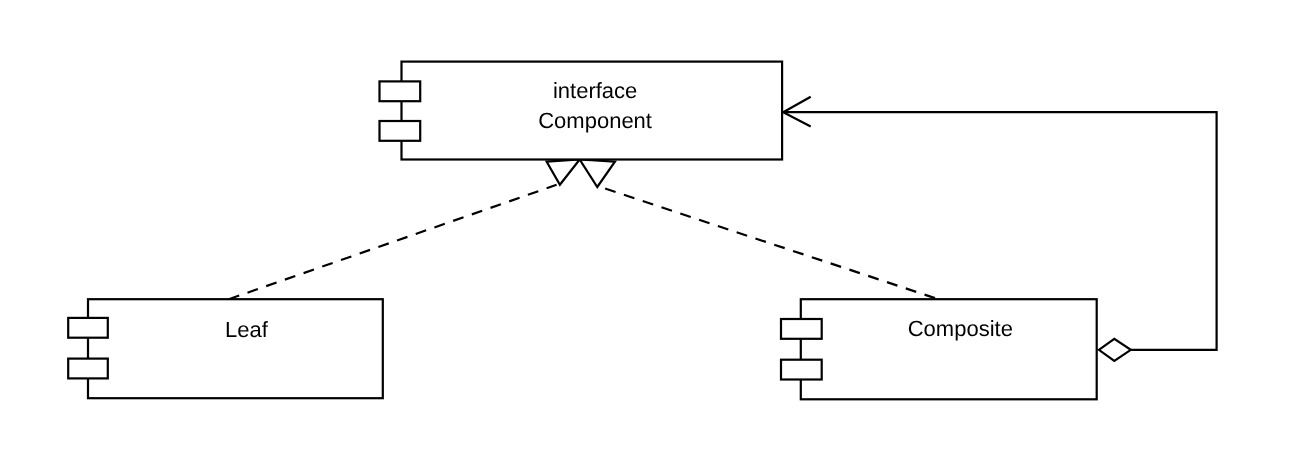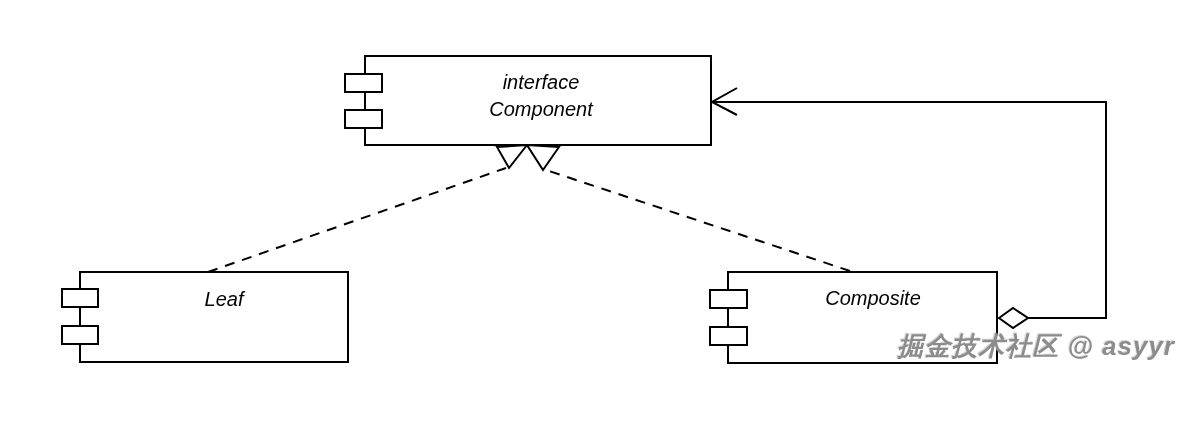--- a/index.html
+++ b/index.html
@@ -9,21 +9,20 @@
     width: 1185px;
     height: 424px;
     overflow: hidden;
     font-family: "Liberation Sans", sans-serif;
   }
   .stage {
     position: relative;
     width: 1185px;
     height: 376px;
     background: #ffffff;
-    font-style: italic;
   }
   svg { display: block; }
   .shape {
     fill: #ffffff;
     stroke: #000000;
     stroke-width: 2;
   }
   .edge {
     fill: none;
     stroke: #000000;
@@ -92,15 +91,14 @@
 
     <g>
       <rect class="shape" x="728" y="272" width="269" height="91"></rect>
       <rect class="shape" x="710" y="290" width="37" height="18"></rect>
       <rect class="shape" x="710" y="327" width="37" height="18"></rect>
       <text class="node-label" x="873" y="305">Composite</text>
     </g>
 
   </svg>
 
-  <div class="watermark">掘金技术社区 @ asyyr</div>
 
 </div>
 
 </body></html>

